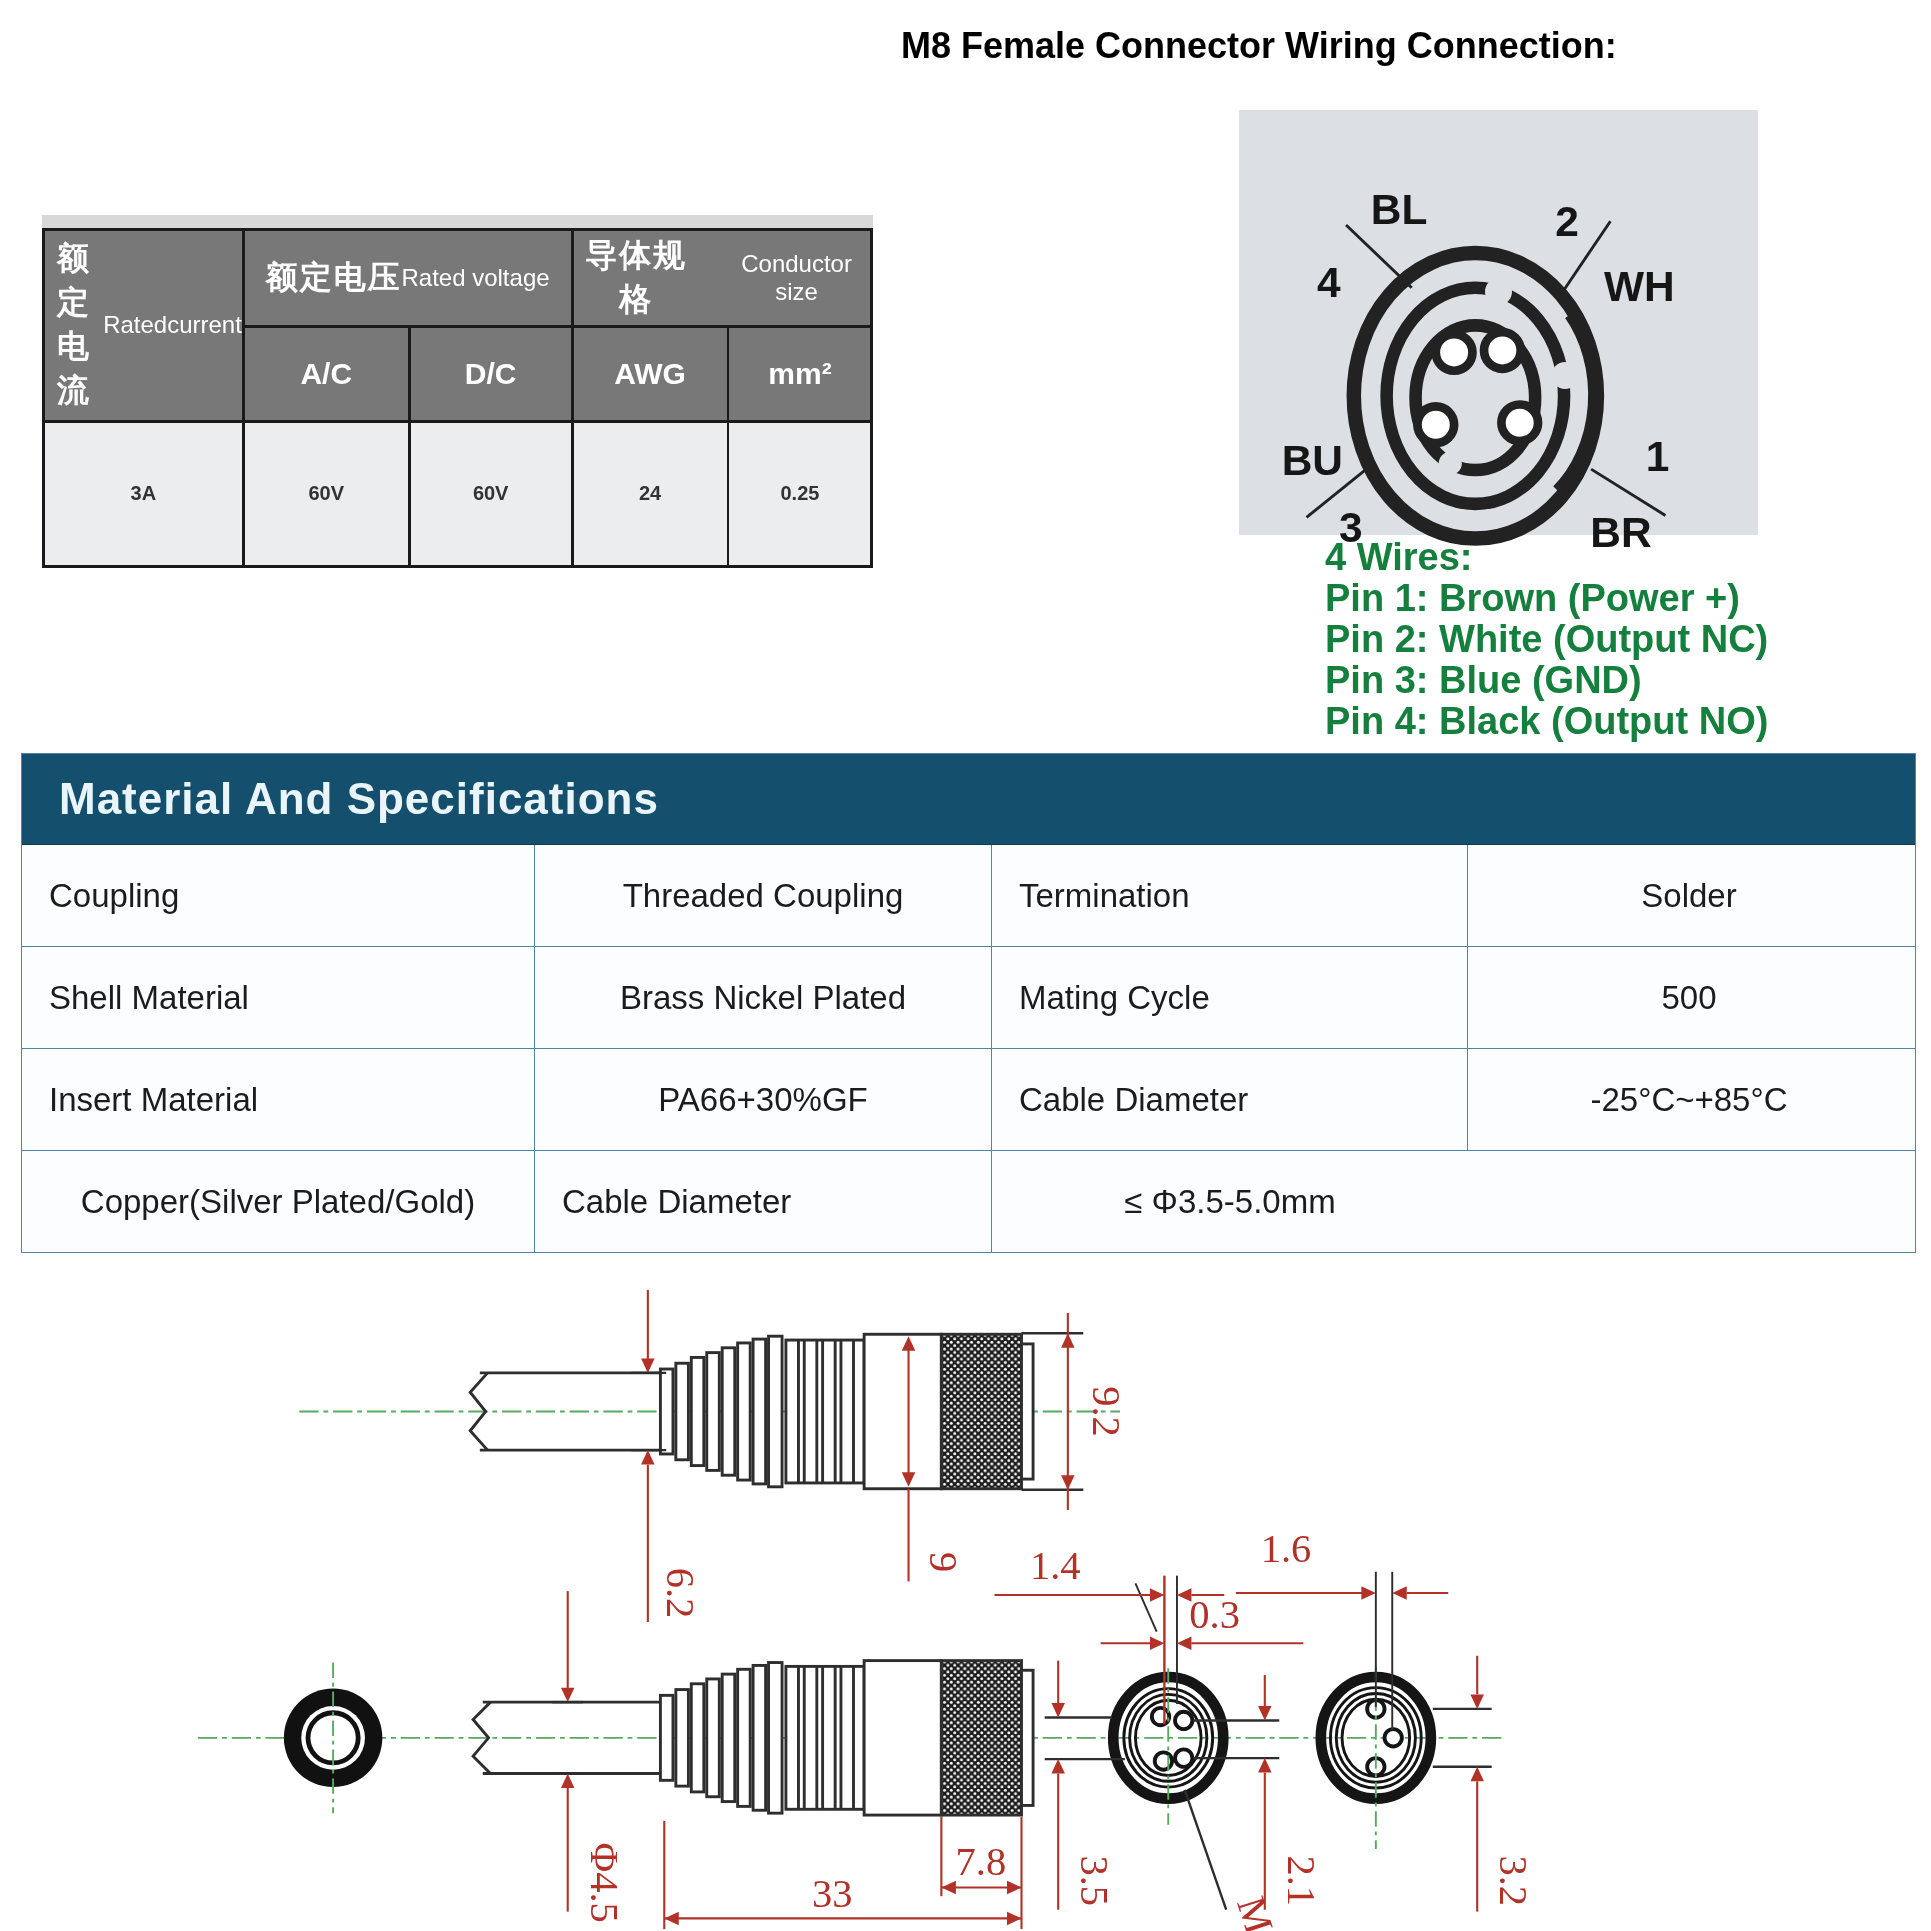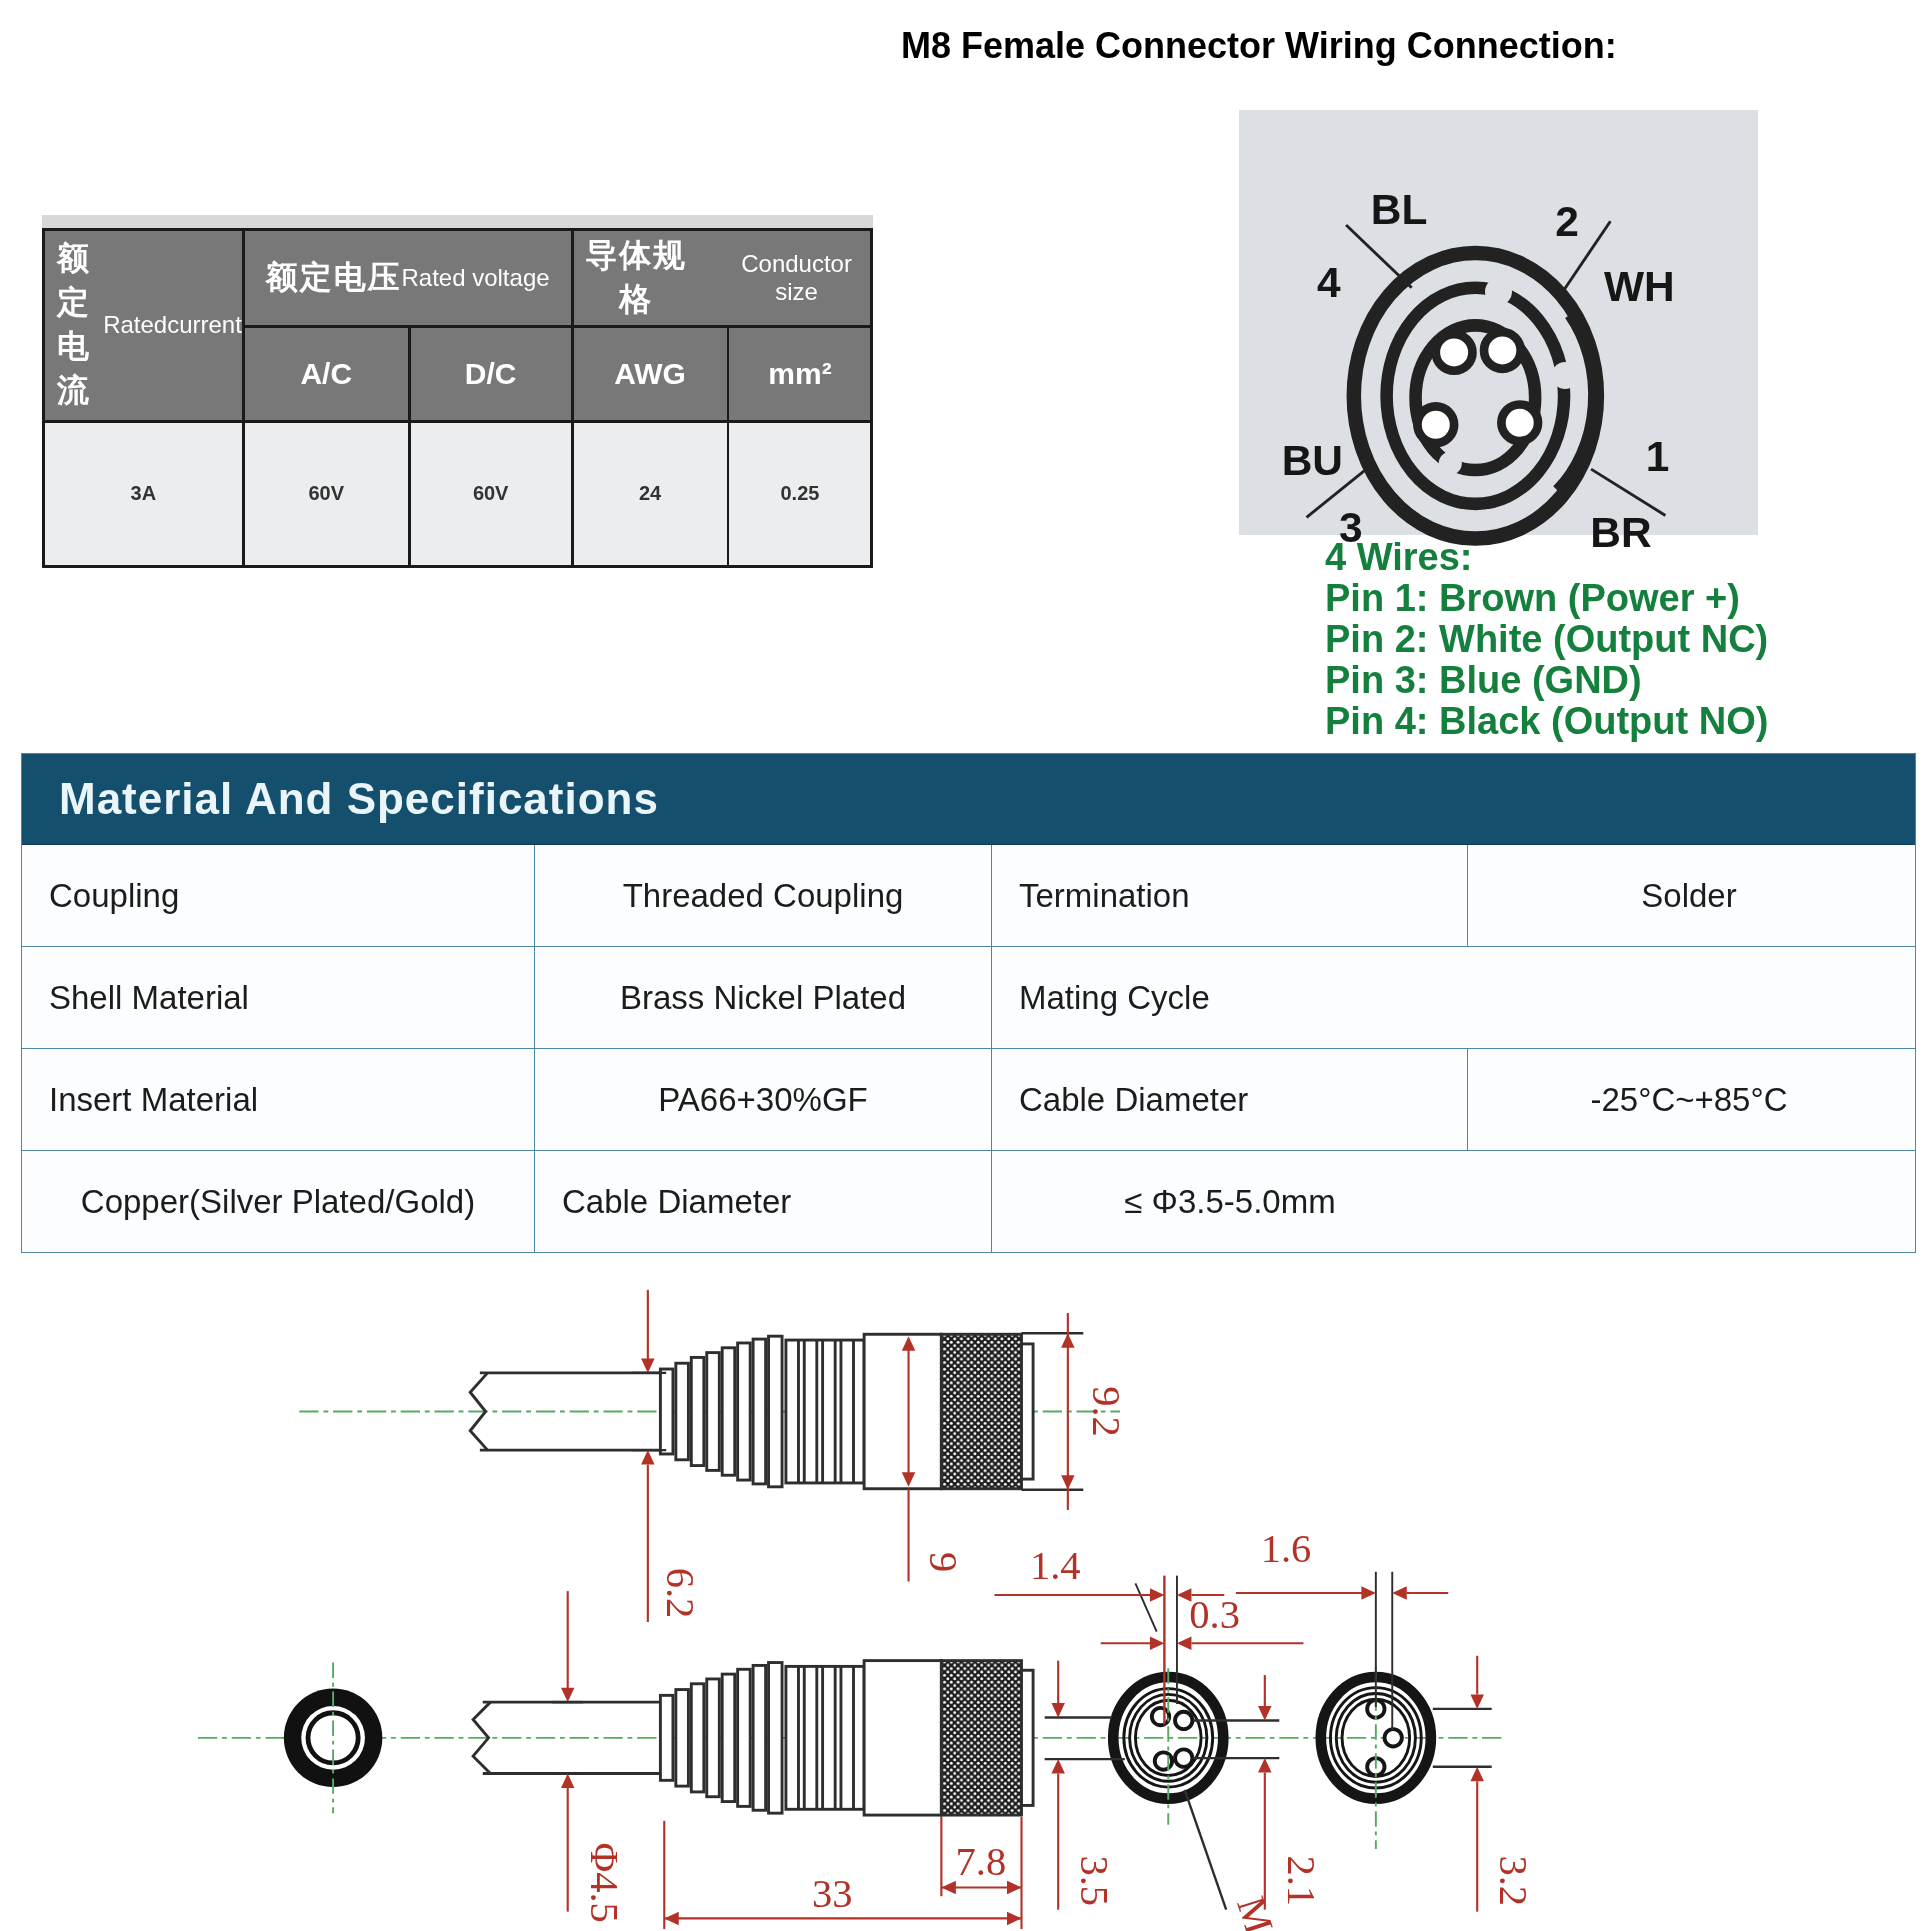--- a/index.html
+++ b/index.html
@@ -133,20 +133,21 @@
     <div class="spec-row">
       <div class="sc lab">Coupling</div>
       <div class="sc val">Threaded Coupling</div>
       <div class="sc lab">Termination</div>
       <div class="sc val">Solder</div>
     </div>
     <div class="spec-row">
       <div class="sc lab">Shell Material</div>
       <div class="sc val">Brass Nickel Plated</div>
       <div class="sc lab">Mating Cycle</div>
+      <div class="sc val">500</div>
     </div>
     <div class="spec-row">
       <div class="sc lab">Insert Material</div>
       <div class="sc val">PA66+30%GF</div>
       <div class="sc lab">Cable Diameter</div>
       <div class="sc val">-25°C~+85°C</div>
     </div>
     <div class="spec-row">
       <div class="sc val">Copper(Silver Plated/Gold)</div>
       <div class="sc lab">Cable Diameter</div>

